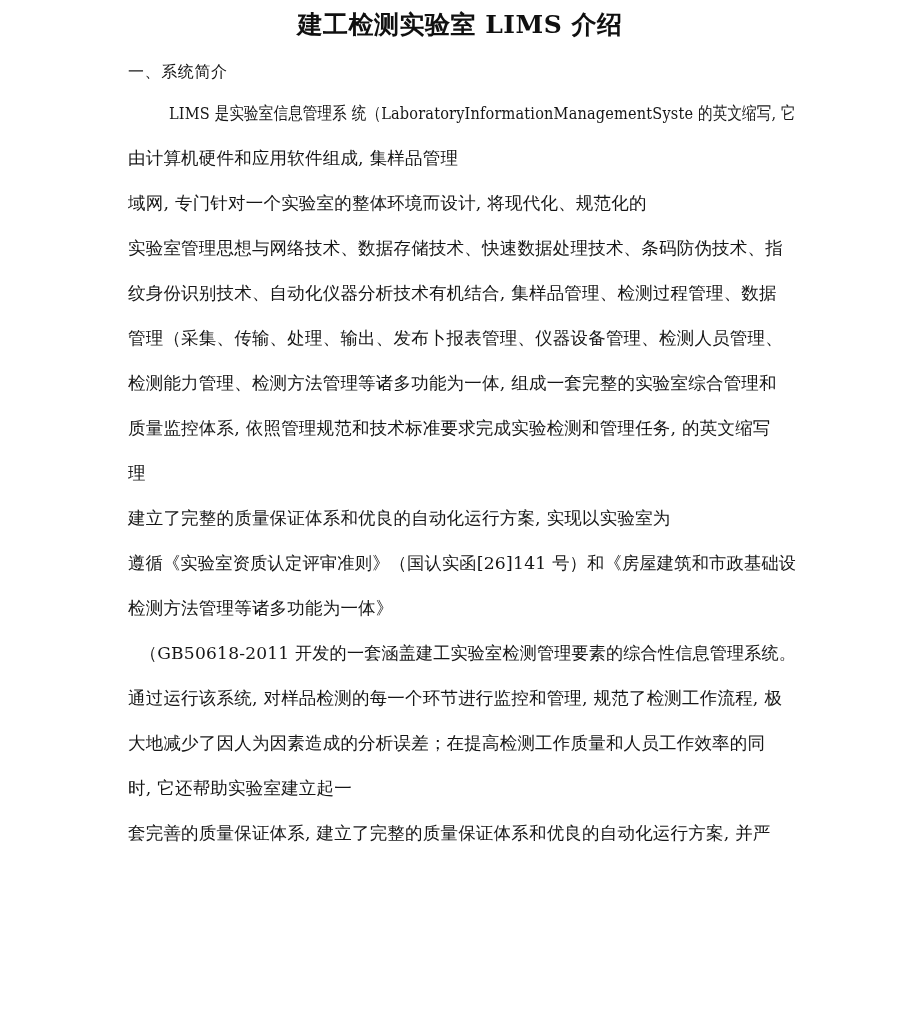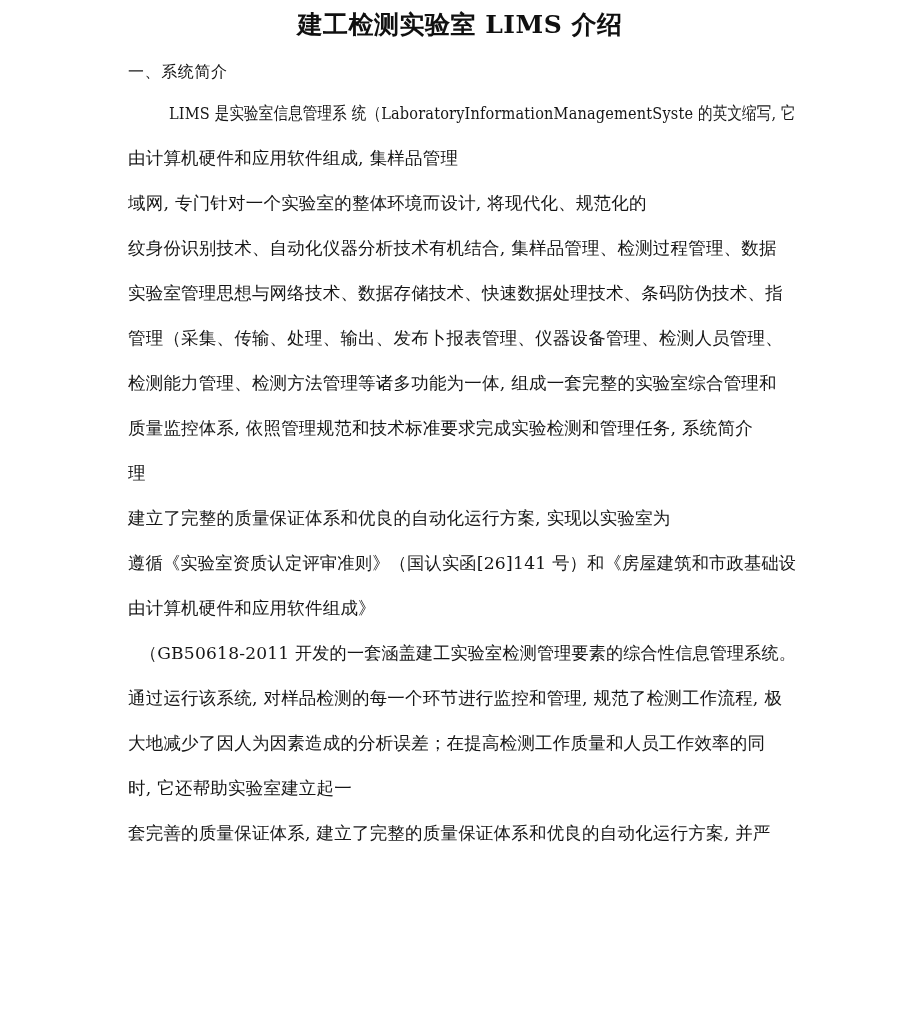--- a/index.html
+++ b/index.html
@@ -83,29 +83,29 @@
   <div class="doc-title">建工检测实验室 LIMS 介绍</div>
 
   <div class="body-col">
 
     <div class="section-heading">一、系统简介</div>
 
     <div id="lines-host">
         <div class="tline fit indent-2"><span style="display: inline-block; transform-origin: left center; transform: scaleX(0.830464);">LIMS 是实验室信息管理系 统（LaboratoryInformationManagementSyste 的英文缩写, 它</span></div>
         <div class="tline fit">由计算机硬件和应用软件组成, 集样品管理</div>
         <div class="tline fit">域网, 专门针对一个实验室的整体环境而设计, 将现代化、规范化的</div>
+        <div class="tline fit">实验室管理思想与网络技术、数据存储技术、快速数据处理技术、条码防伪技术、指</div>
         <div class="tline fit">纹身份识别技术、自动化仪器分析技术有机结合, 集样品管理、检测过程管理、数据</div>
-        <div class="tline fit">实验室管理思想与网络技术、数据存储技术、快速数据处理技术、条码防伪技术、指</div>
         <div class="tline fit">管理（采集、传输、处理、输出、发布卜报表管理、仪器设备管理、检测人员管理、</div>
         <div class="tline fit">检测能力管理、检测方法管理等诸多功能为一体, 组成一套完整的实验室综合管理和</div>
-        <div class="tline fit">质量监控体系, 依照管理规范和技术标准要求完成实验检测和管理任务, 系统简介</div>
+        <div class="tline fit">质量监控体系, 依照管理规范和技术标准要求完成实验检测和管理任务, 的英文缩写</div>
         <div class="tline fit">理</div>
         <div class="tline fit">建立了完整的质量保证体系和优良的自动化运行方案, 实现以实验室为</div>
         <div class="tline fit"><span style="display: inline-block; transform-origin: left center; transform: scaleX(0.985251);">遵循《实验室资质认定评审准则》（国认实函[26]141 号）和《房屋建筑和市政基础设</span></div>
-        <div class="tline fit">由计算机硬件和应用软件组成》</div>
+        <div class="tline fit">检测方法管理等诸多功能为一体》</div>
         <div class="tline fit indent-s"><span style="display: inline-block; transform-origin: left center; transform: scaleX(0.97619);">（GB50618-2011 开发的一套涵盖建工实验室检测管理要素的综合性信息管理系统。</span></div>
         <div class="tline fit">通过运行该系统, 对样品检测的每一个环节进行监控和管理, 规范了检测工作流程, 极</div>
         <div class="tline fit">大地减少了因人为因素造成的分析误差；在提高检测工作质量和人员工作效率的同</div>
         <div class="tline fit">时, 它还帮助实验室建立起一</div>
         <div class="tline fit">套完善的质量保证体系, 建立了完整的质量保证体系和优良的自动化运行方案, 并严</div>
       </div>
 
   </div>
 
 </div>

